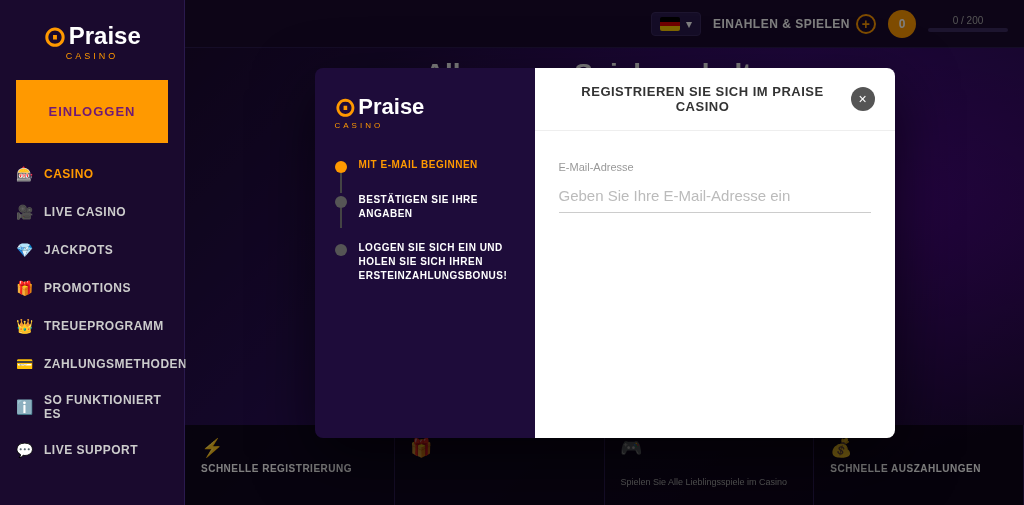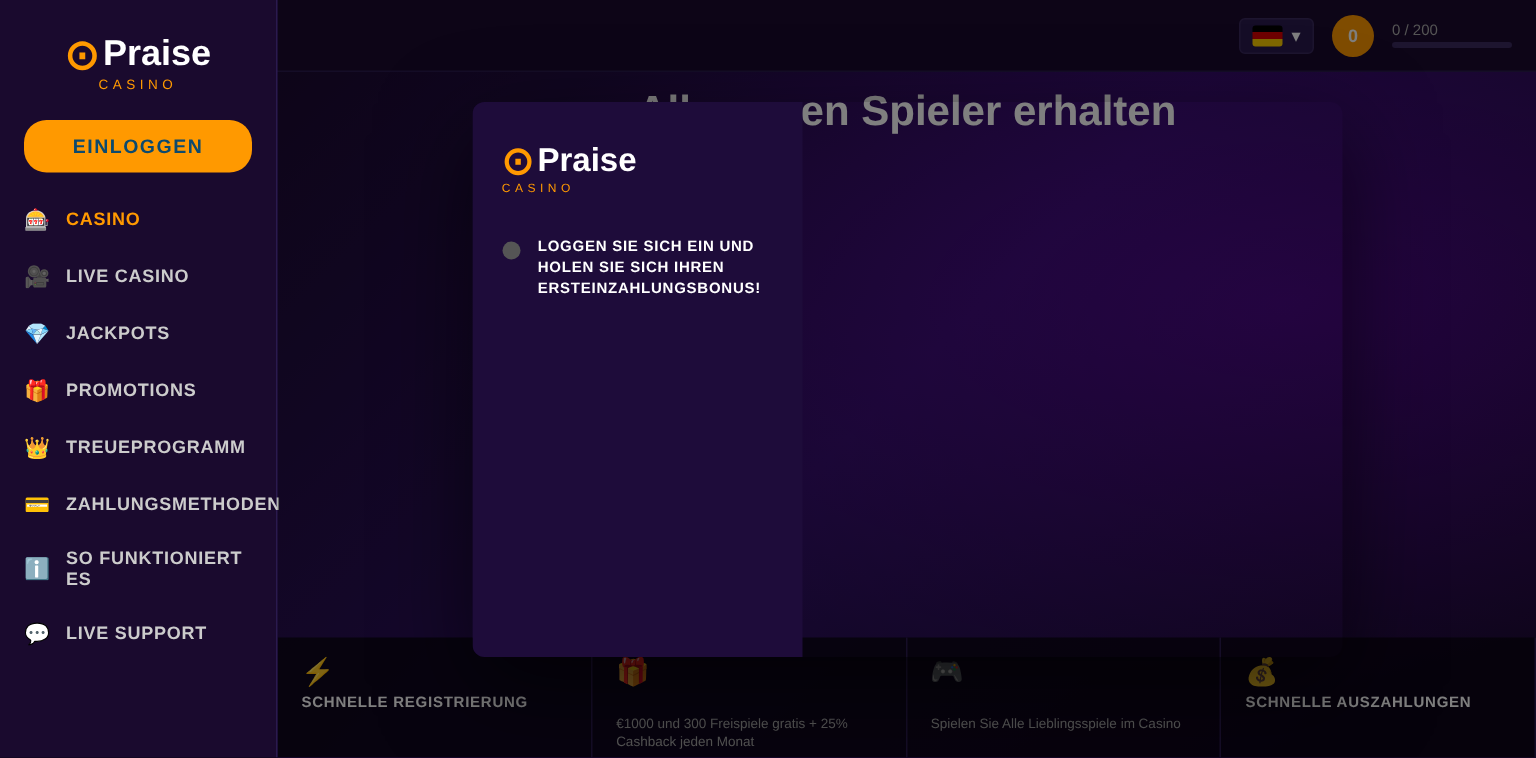--- a/index.html
+++ b/index.html
@@ -77,21 +77,21 @@
       display: flex;
       align-items: center;
       justify-content: center;
       color: #fff;
       font-size: 12px;
       font-weight: bold;
     }
     .progress-container {
       display: flex;
       flex-direction: column;
-      align-items: flex-start;
+      align-items: center;
     }
     .progress-text {
       color: #aaa;
       font-size: 10px;
     }
     .progress-bar-bg {
       width: 80px;
       height: 4px;
       background: #3a2a5e;
       border-radius: 2px;
@@ -146,24 +146,24 @@
       font-size: 9px;
       color: #f90;
       letter-spacing: 3px;
       text-align: center;
       text-transform: uppercase;
       margin-top: -2px;
     }
     .login-btn {
       margin: 0 16px 12px 16px;
       background: #f90;
-      color: #0c4a6e;
+      color: #701a75;
       border: none;
-      border-radius: 15px;
-      padding: 10px 0;
+      border-radius: 0;
+      padding: 24px 0;
       text-align: center;
       font-weight: bold;
       font-size: 13px;
       cursor: pointer;
       text-transform: uppercase;
       letter-spacing: 1px;
     }
     .nav-item {
       display: flex;
       align-items: center;
@@ -409,20 +409,24 @@
     }
   </style>
 </head>
 <body>
 
 <div class="top-nav">
   <div class="lang-selector">
     <div class="lang-flag"></div>
     <span>▾</span>
   </div>
+  <button class="deposit-btn">
+    <span>EINAHLEN &amp; SPIELEN</span>
+    <span class="deposit-plus">+</span>
+  </button>
   <div class="user-avatar">
     <span>0</span>
   </div>
   <div class="progress-container">
     <span class="progress-text">0 / 200</span>
     <div class="progress-bar-bg">
       <div class="progress-bar-fill"></div>
     </div>
   </div>
 </div>
@@ -479,21 +483,20 @@
   <div class="hero-title">Alle neuen Spieler erhalten</div>
 
   <div class="bottom-features">
     <div class="feature-item">
       <span class="feature-icon">⚡</span>
       <span class="feature-title">SCHNELLE REGISTRIERUNG</span>
     </div>
     <div class="feature-item">
       <span class="feature-icon">🎁</span>
       <span class="feature-title"></span>
-      <span class="feature-desc">€1000 und 300 Freispiele gratis + 25% Cashback jeden Monat</span>
     </div>
     <div class="feature-item">
       <span class="feature-icon">🎮</span>
       <span class="feature-title"></span>
       <span class="feature-desc">Spielen Sie Alle Lieblingsspiele im Casino</span>
     </div>
     <div class="feature-item">
       <span class="feature-icon">💰</span>
       <span class="feature-title">SCHNELLE AUSZAHLUNGEN</span>
     </div>
@@ -507,22 +510,46 @@
           <div class="modal-logo-text">
             <span class="modal-logo-orbit">⊙</span>
             <span>Praise</span>
           </div>
           <span class="modal-logo-casino">CASINO</span>
         </div>
 
         <div class="steps-container">
           <div class="step-item">
             <div style="position:relative; display:flex; flex-direction:column; align-items:center;">
+              <div class="step-dot active"></div>
+              <div class="step-line"></div>
+            </div>
+            <span class="step-text active">MIT E-MAIL BEGINNEN</span>
+          </div>
+          <div class="step-item">
+            <div style="position:relative; display:flex; flex-direction:column; align-items:center;">
+              <div class="step-dot"></div>
+              <div class="step-line"></div>
+            </div>
+            <span class="step-text">BESTÄTIGEN SIE IHRE ANGABEN</span>
+          </div>
+          <div class="step-item">
+            <div style="position:relative; display:flex; flex-direction:column; align-items:center;">
               <div class="step-dot"></div>
             </div>
             <span class="step-text">LOGGEN SIE SICH EIN UND HOLEN SIE SICH IHREN ERSTEINZAHLUNGSBONUS!</span>
           </div>
         </div>
       </div>
 
+      <div class="modal-right">
+        <div class="modal-header">
+          <span class="modal-title">REGISTRIEREN SIE SICH IM PRAISE CASINO</span>
+          <button class="modal-close">×</button>
+        </div>
+        <div class="modal-body">
+          <label class="field-label">E-Mail-Adresse</label>
+          <input type="email" class="email-input" placeholder="Geben Sie Ihre E-Mail-Adresse ein" style="">
+        </div>
+      </div>
     </div>
   </div>
 </div>
 
 </body></html>

